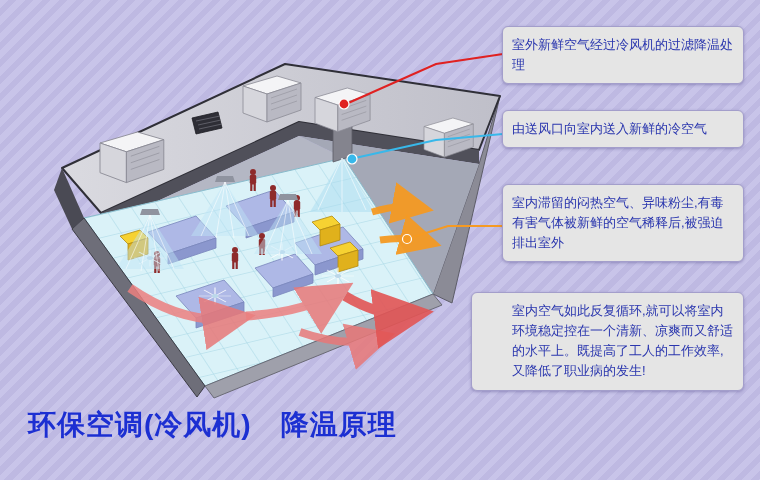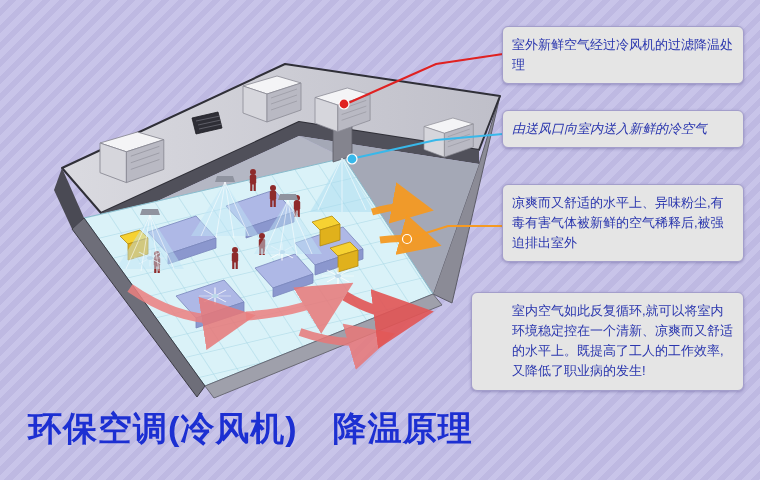--- a/index.html
+++ b/index.html
@@ -10,26 +10,26 @@
   }
   svg.scene { position:absolute; inset:0; z-index:1; pointer-events:none; }
   .callout {
     position:absolute; right:16px; width:222px; z-index:3;
     background:#e5e5e5; border:1px solid var(--c-border,#a39ecb); border-radius:6px;
     padding:8px 9px; color:var(--c-text,#2a36ae); font-size:13px; line-height:1.55;
     box-shadow:0 1px 3px rgba(60,50,120,.35);
   }
   .callout p { margin:0; }
   #callout-1 { top:26px; }
-  #callout-2 { top:110px;font-style:italic; }
+  #callout-2 { top:110px; }
   #callout-3 { top:184px; }
   #callout-4 { top:292px;padding-left:40px; }
   .title {
     position:absolute; left:28px; top:406px; margin:0; z-index:3;
-    font-size:34px; font-weight:bold; color:var(--c-title,#1c2fd2); letter-spacing:1px;
+    font-size:28px; font-weight:bold; color:var(--c-title,#1c2fd2); letter-spacing:1px;
   }
   .connector { fill:none; stroke-width:2; }
 </style>
 </head>
 <body>
 
 <svg class="scene" width="760" height="480" viewBox="0 0 760 480">
   <defs>
     <linearGradient id="roofGrad" x1="0" y1="0" x2="1" y2="0">
       <stop offset="0" stop-color="#dadae0"></stop>
@@ -221,19 +221,19 @@
   </g>
 </svg>
 
 <div class="callout" id="callout-1">
   <p>室外新鲜空气经过冷风机的过滤降温处理</p>
 </div>
 <div class="callout" id="callout-2">
   <p>由送风口向室内送入新鲜的冷空气</p>
 </div>
 <div class="callout" id="callout-3">
-  <p>凉爽而又舒适的水平上、异味粉尘,有毒有害气体被新鲜的空气稀释后,被强迫排出室外</p>
+  <p>室内滞留的闷热空气、异味粉尘,有毒有害气体被新鲜的空气稀释后,被强迫排出室外</p>
 </div>
 <div class="callout" id="callout-4">
   <p>室内空气如此反复循环,就可以将室内环境稳定控在一个清新、凉爽而又舒适的水平上。既提高了工人的工作效率,又降低了职业病的发生!</p>
 </div>
 
 <h1 class="title">环保空调(冷风机)　降温原理</h1>
 
 </body></html>

